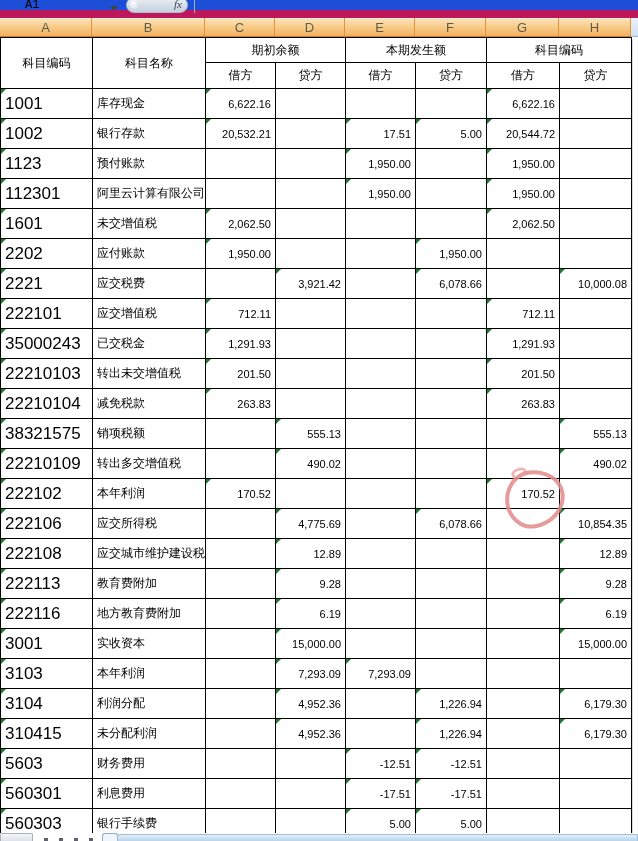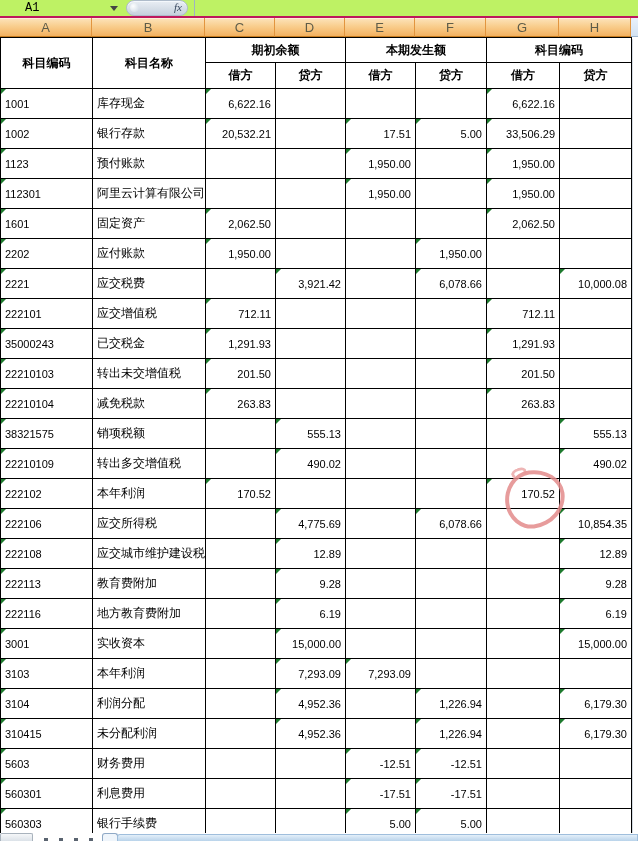--- a/index.html
+++ b/index.html
@@ -2,21 +2,21 @@
 <html><head>
 <meta charset="utf-8">
 <style>
   * { margin:0; padding:0; box-sizing:border-box; }
   html,body { width:638px; height:841px; background:#fff; overflow:hidden;
               font-family:"Liberation Sans","DejaVu Sans",sans-serif; }
   .app { position:relative; width:638px; height:841px; background:#fff; }
 
   
   .formula-row { height:18px; display:flex; align-items:center;
-                 border-bottom:2px solid #be185d; background:#bef264; }
+                 border-bottom:8px solid #be185d; background:#1d4ed8; }
   .name-box { width:126px; height:100%; display:flex; align-items:center; position:relative; }
   .name-box-text { padding-left:25px; font-size:12px; color:#000;
                    font-family:"Liberation Mono","DejaVu Sans Mono",monospace; }
   .name-drop { position:absolute; right:8px; top:6px; width:0; height:0;
                border-left:4px solid transparent; border-right:4px solid transparent;
                border-top:5px solid #444; }
   .fx-pill { width:62px; height:16px; border-radius:8px; position:relative;
              background:linear-gradient(#E9EEF4,#C6D1DD);
              border:1px solid #AEBBCA; box-shadow:inset 0 1px 0 #F4F8FC; }
   .fx-blob { position:absolute; left:3px; top:2px; width:9px; height:9px; border-radius:50%;
@@ -33,25 +33,25 @@
            background:linear-gradient(#FCE4BC 0%,#F9CE8E 45%,#F3B160 100%);
            border-right:1px solid #E2953E; border-bottom:1px solid #C67B1E;
            box-shadow:inset 0 1px 0 #FDEFD6; }
   .col-h-sliver { flex:1; background:linear-gradient(#E9F1FA,#D3E2F2);
                   border-bottom:1px solid #9EB6CE; }
 
   
   table.grid { border-collapse:collapse; table-layout:fixed; width:631px; }
   table.grid th, table.grid td { border:1px solid #000; overflow:hidden;
                                  white-space:nowrap; position:relative; }
-  table.grid th { font-size:12px; font-weight:bold; color:#000; text-align:center;
+  table.grid th { font-size:12px; font-weight:normal; color:#000; text-align:center;
                   background:#fff; }
   tr.hrow1 { height:25px; } tr.hrow2 { height:26px; }
   tbody tr { height:30px; }
-  td.code { font-size:11px; padding-left:4px; text-align:left; }
+  td.code { font-size:17px; padding-left:4px; text-align:left; }
   td.name { font-size:12px; padding-left:4px; text-align:left;margin-left:8px; }
   td.num  { font-size:11px; padding-right:4px; text-align:right; }
   .tri::before { content:""; position:absolute; left:0; top:0; width:0; height:0;
                  border-top:5px solid #1E7B2E; border-right:5px solid transparent; }
 
   .right-gridline { position:absolute; top:39px; left:632px; width:1px; height:794px;
                     background:#D4DBE2; }
 
   
   .red-circle { position:absolute; left:505px; top:470px; width:60px; height:58px;
@@ -144,21 +144,21 @@
           <td class="num tri">6,622.16</td>
           <td class="num"></td>
         </tr>
         <tr>
           <td class="code tri">1002</td>
           <td class="name">银行存款</td>
           <td class="num tri">20,532.21</td>
           <td class="num"></td>
           <td class="num tri">17.51</td>
           <td class="num tri">5.00</td>
-          <td class="num tri">33,506.29</td>
+          <td class="num tri">20,544.72</td>
           <td class="num"></td>
         </tr>
         <tr>
           <td class="code tri">1123</td>
           <td class="name">预付账款</td>
           <td class="num"></td>
           <td class="num"></td>
           <td class="num tri">1,950.00</td>
           <td class="num"></td>
           <td class="num tri">1,950.00</td>
@@ -169,21 +169,21 @@
           <td class="name">阿里云计算有限公司</td>
           <td class="num"></td>
           <td class="num"></td>
           <td class="num tri">1,950.00</td>
           <td class="num"></td>
           <td class="num tri">1,950.00</td>
           <td class="num"></td>
         </tr>
         <tr>
           <td class="code tri">1601</td>
-          <td class="name">固定资产</td>
+          <td class="name">未交增值税</td>
           <td class="num tri">2,062.50</td>
           <td class="num"></td>
           <td class="num"></td>
           <td class="num"></td>
           <td class="num tri">2,062.50</td>
           <td class="num"></td>
         </tr>
         <tr>
           <td class="code tri">2202</td>
           <td class="name">应付账款</td>

